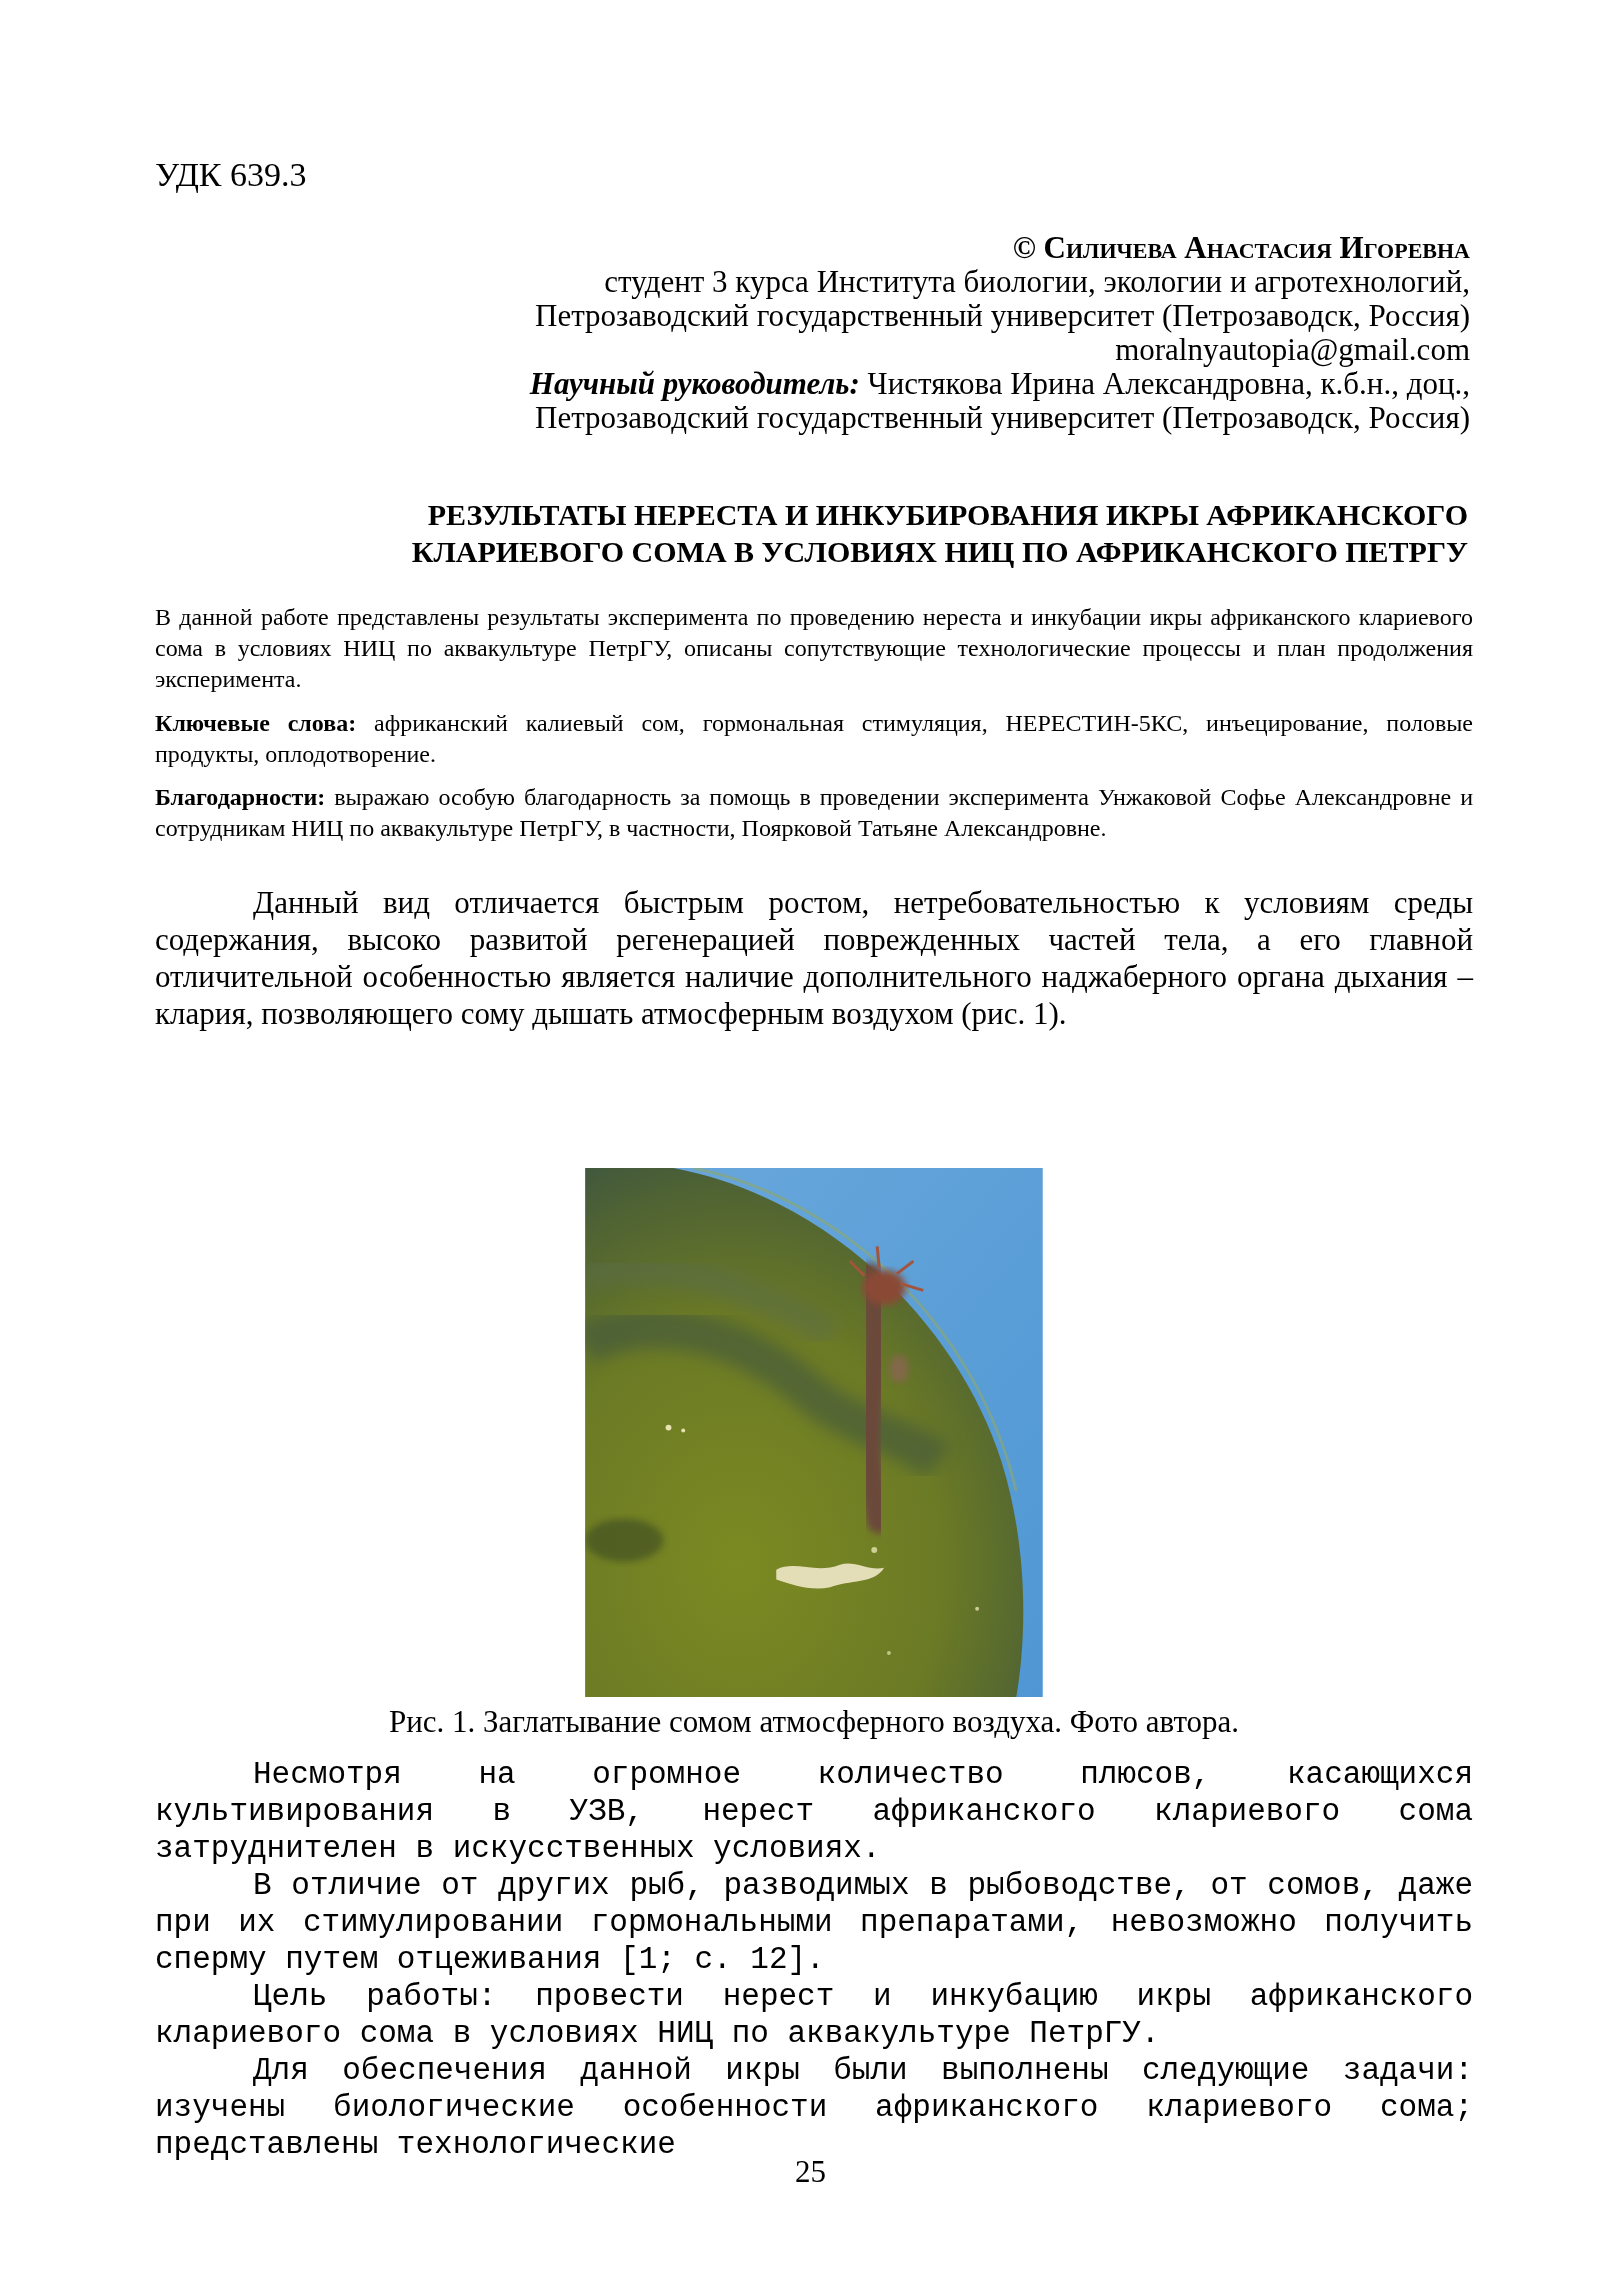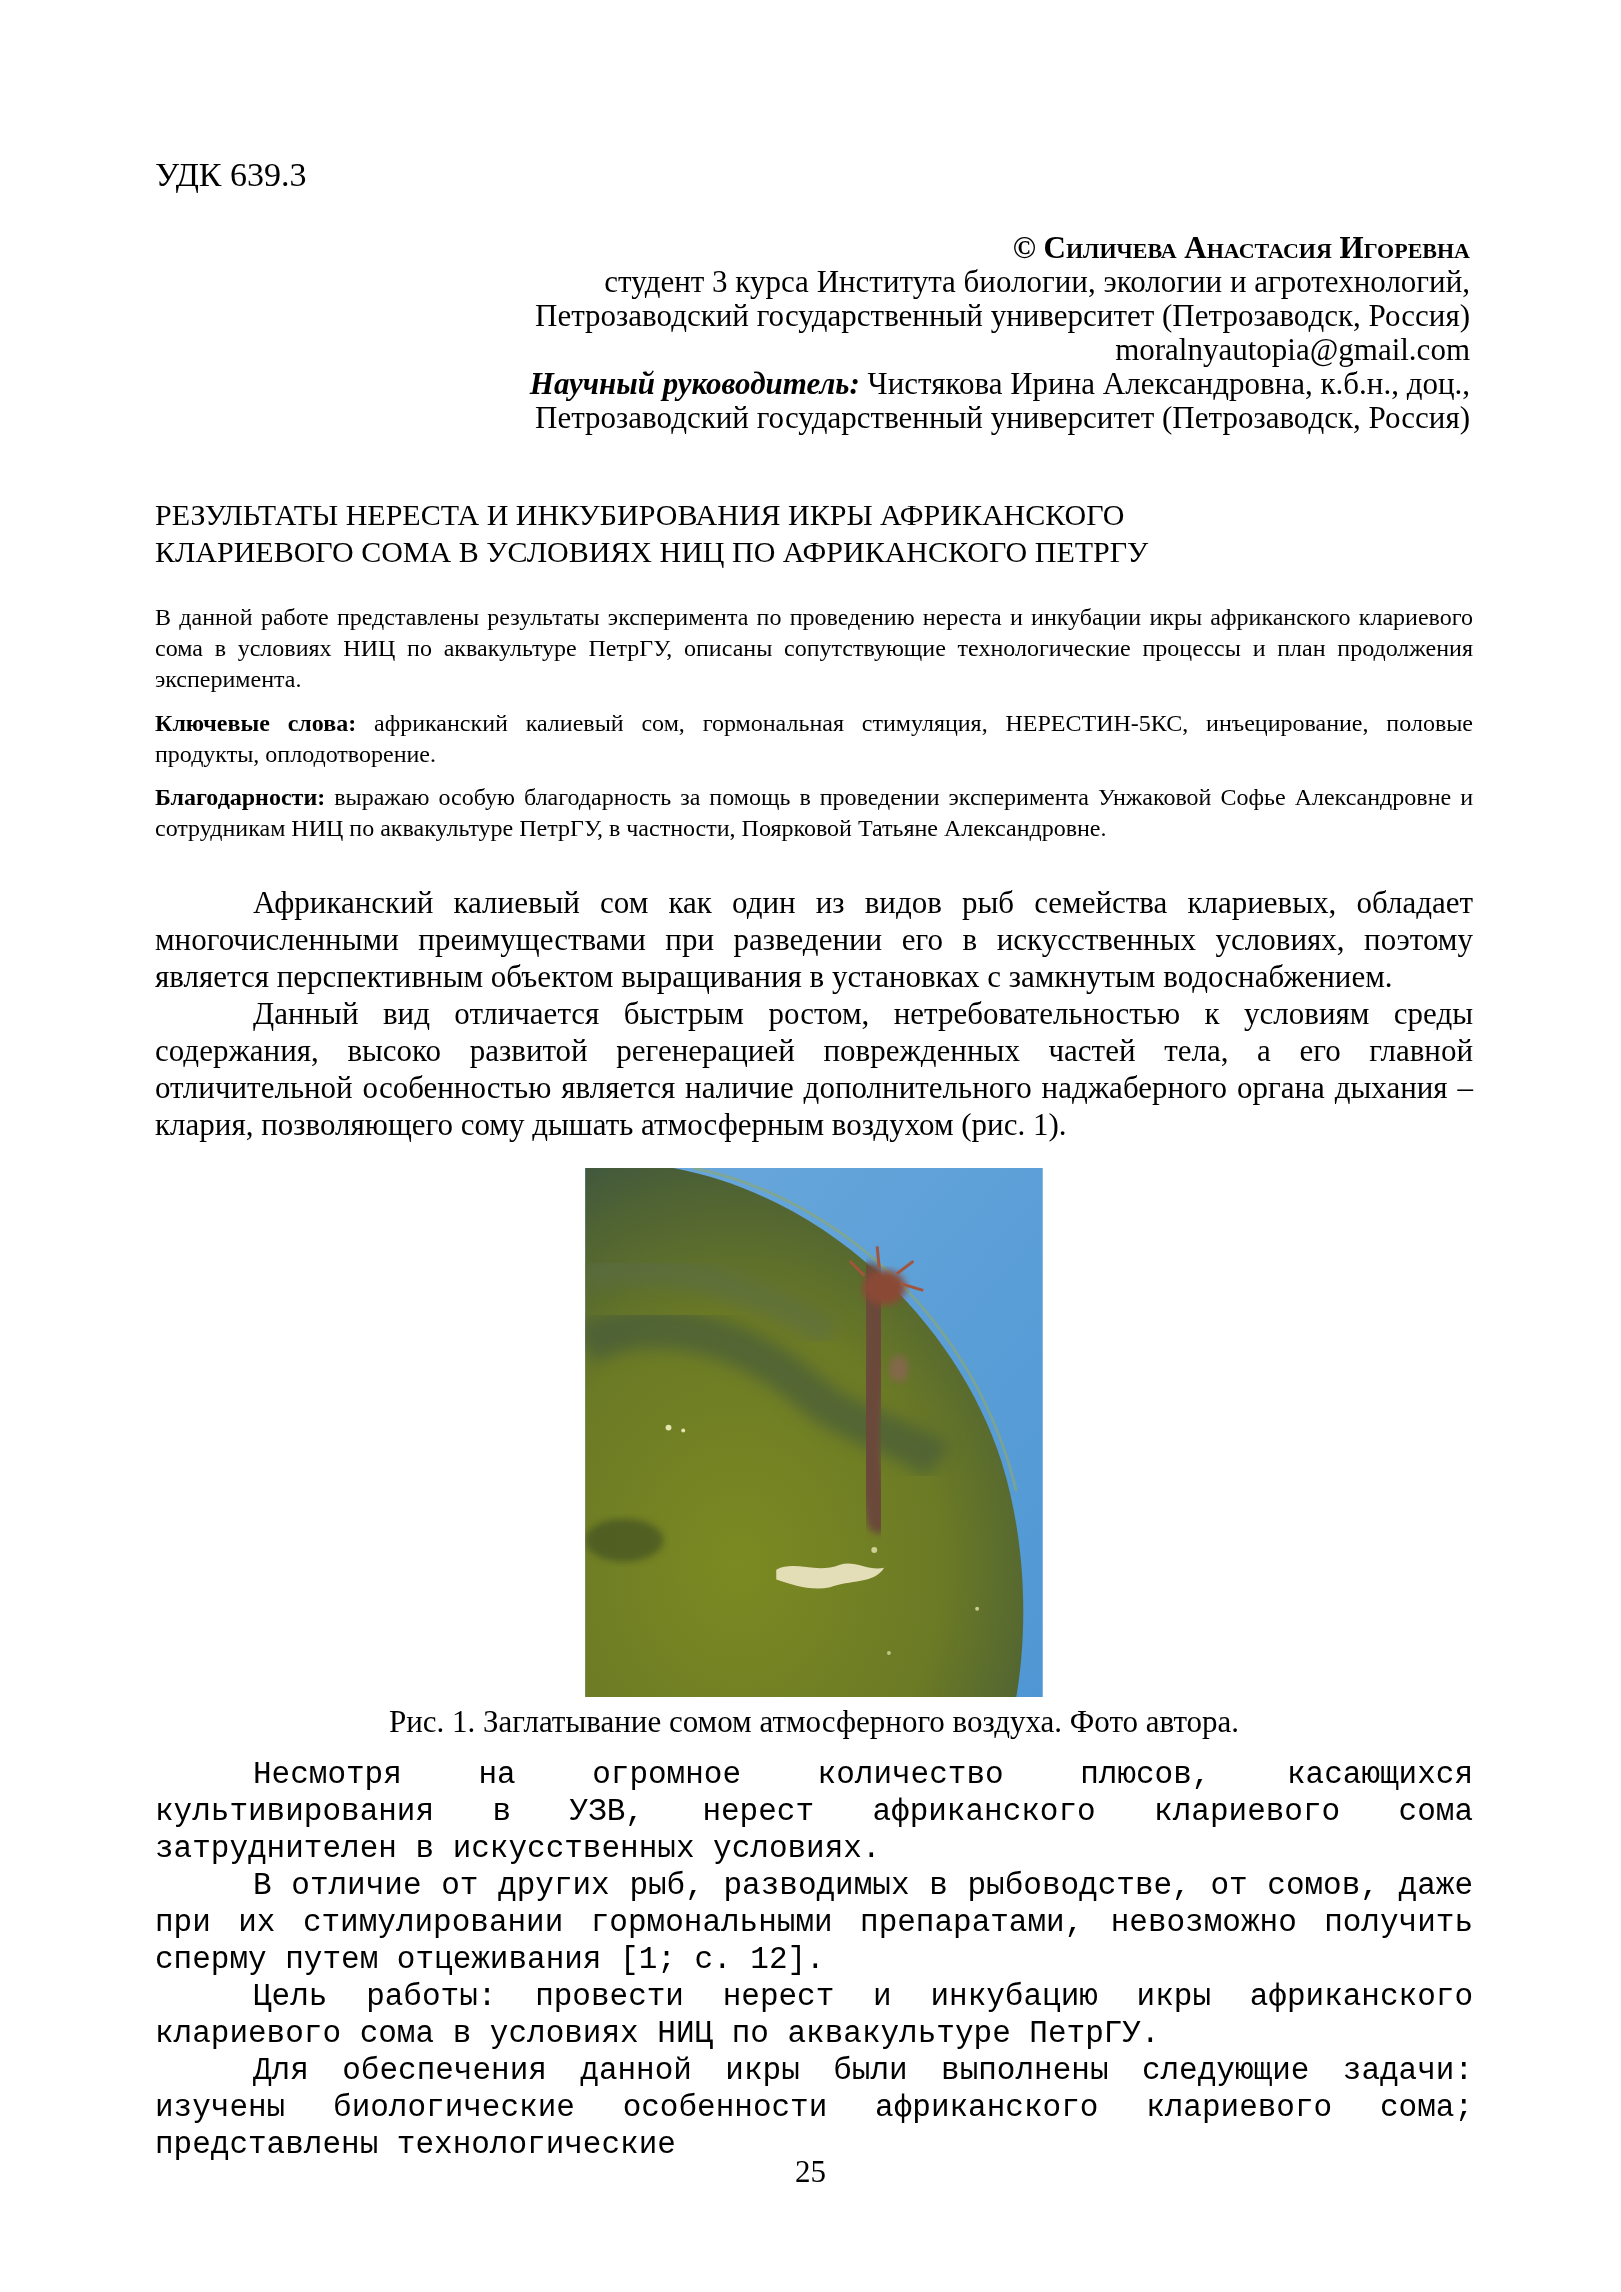--- a/index.html
+++ b/index.html
@@ -5,22 +5,22 @@
   html, body { margin:0; padding:0; background:#ffffff; }
   body { width:1621px; height:2293px; position:relative; overflow:hidden;
          font-family:"Liberation Serif", "DejaVu Serif", serif; color:#000; }
   .page { position:absolute; left:0; top:0; width:1621px; height:2293px; }
   .udk { position:absolute; left:155px; top:155px; font-size:34px; line-height:39px; }
   .author-block { position:absolute; right:151px; top:231px; width:1078px; text-align:right;
                   font-size:31px; line-height:34px; }
   .author-name { font-weight:bold; font-variant:small-caps; }
   .email { }
   .advisor-label { font-weight:bold; font-style:italic; }
-  .title { position:absolute; left:155px; width:1313px; top:496px; text-align:left;
-           font-weight:normal; font-size:30px; line-height:37px; }
+  .title { position:absolute; left:155px; width:1313px; top:496px; text-align:right;
+           font-weight:bold; font-size:30px; line-height:37px; }
   .abstract { position:absolute; left:155px; width:1318px; top:602px;
               font-size:24px; line-height:31px; text-align:justify; }
   .abstract p { margin:0 0 12.7px 0; }
   .kw-label { font-weight:bold; }
   .body-text { position:absolute; left:155px; width:1318px;
                font-size:31px; line-height:37px; text-align:justify; }
   .body-text p { margin:0; text-indent:98px; }
   .body-1 { top:884px; }
   .body-2 { top:1756px;font-family:Liberation Mono, monospace; }
   .figure { position:absolute; left:585px; top:1168px; width:458px; height:529px; overflow:hidden; }
@@ -50,21 +50,20 @@
     <div>КЛАРИЕВОГО СОМА В УСЛОВИЯХ НИЦ ПО АФРИКАНСКОГО ПЕТРГУ</div>
   </div>
 
   <div class="abstract">
     <p>В данной работе представлены результаты эксперимента по проведению нереста и инкубации икры африканского клариевого сома в условиях НИЦ по аквакультуре ПетрГУ, описаны сопутствующие технологические процессы и план продолжения эксперимента.</p>
     <p><span class="kw-label">Ключевые слова:</span><span> африканский калиевый сом, гормональная стимуляция, НЕРЕСТИН-5КС, инъецирование, половые продукты, оплодотворение.</span></p>
     <p><span class="kw-label">Благодарности:</span><span> выражаю особую благодарность за помощь в проведении эксперимента Унжаковой Софье Александровне и сотрудникам НИЦ по аквакультуре ПетрГУ, в частности, Поярковой Татьяне Александровне.</span></p>
   </div>
 
   <div class="body-text body-1">
-    <p>Африканский калиевый сом как один из видов рыб семейства клариевых, обладает многочисленными преимуществами при разведении его в искусственных условиях, поэтому является перспективным объектом выращивания в установках с замкнутым водоснабжением.</p>
     <p>Данный вид отличается быстрым ростом, нетребовательностью к условиям среды содержания, высоко развитой регенерацией поврежденных частей тела, а его главной отличительной особенностью является наличие дополнительного наджаберного органа дыхания – клария, позволяющего сому дышать атмосферным воздухом (рис. 1).</p>
   </div>
 
   <div class="figure">
     <svg width="458" height="529" viewBox="0 0 467 540" xmlns="http://www.w3.org/2000/svg">
       <defs>
         <radialGradient id="water" cx="0.35" cy="0.75" r="0.85">
           <stop offset="0" stop-color="#7c8a22"></stop>
           <stop offset="0.55" stop-color="#6b7a25"></stop>
           <stop offset="0.85" stop-color="#4e6234"></stop>

